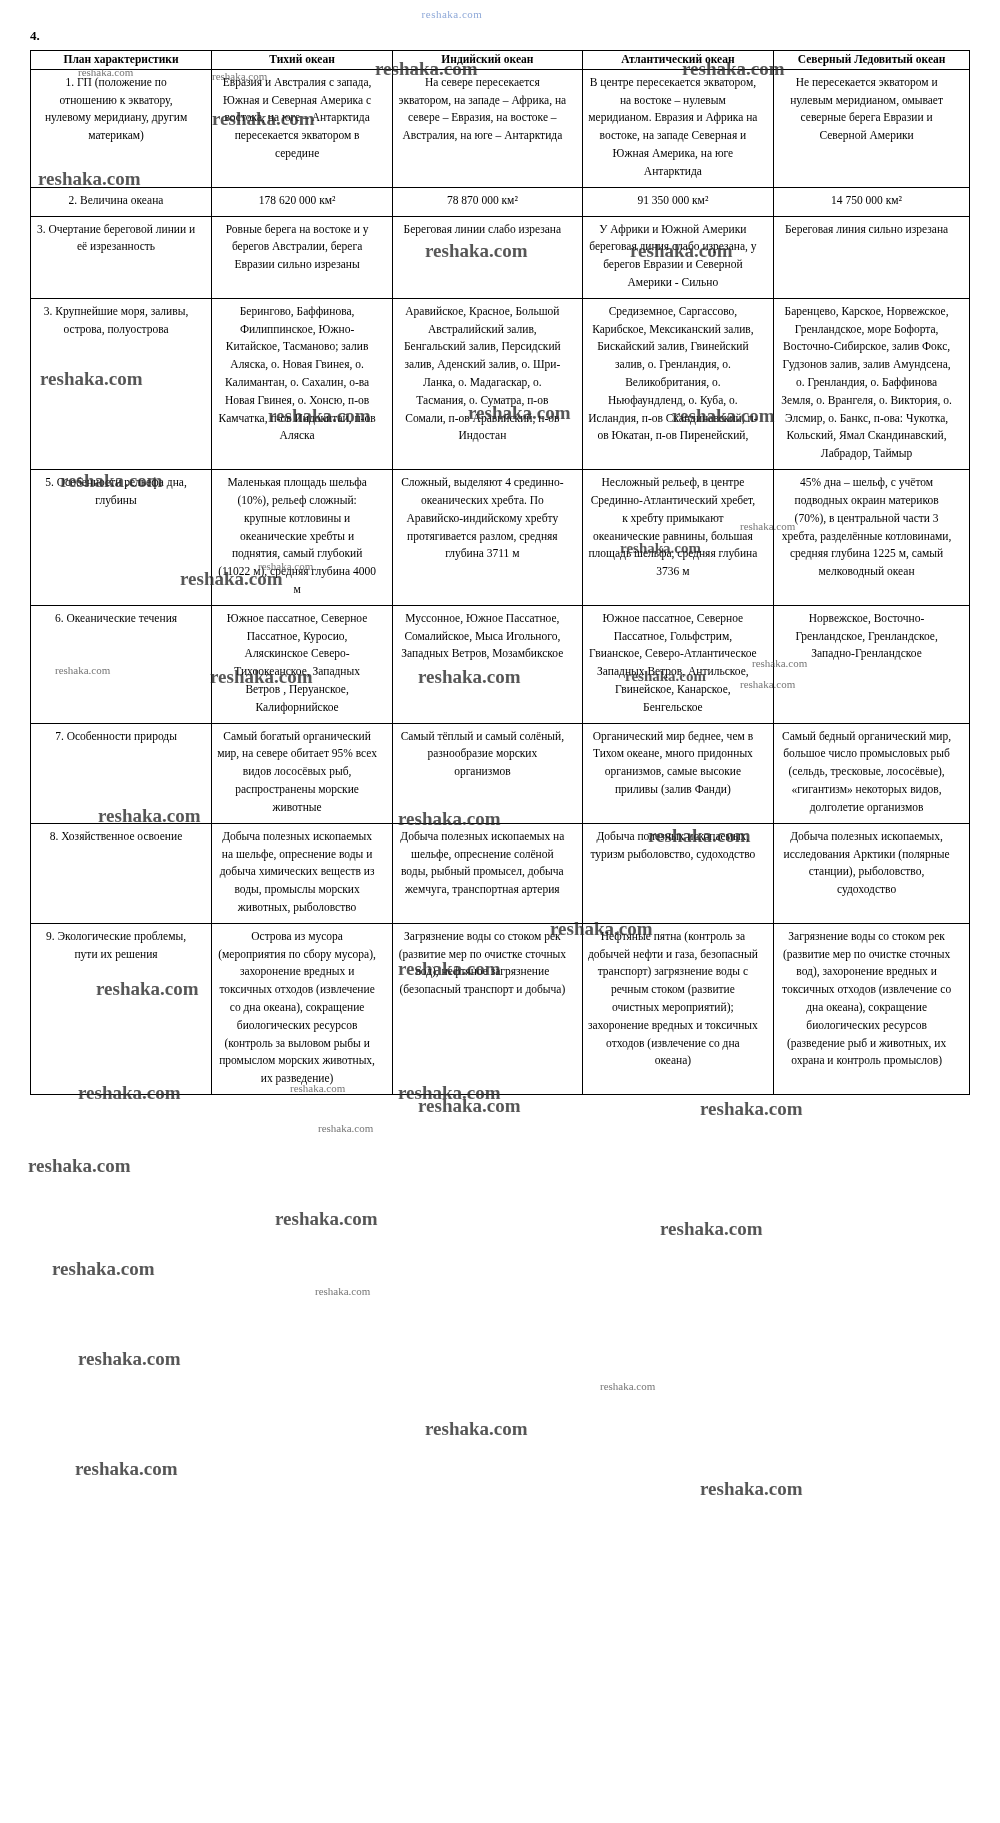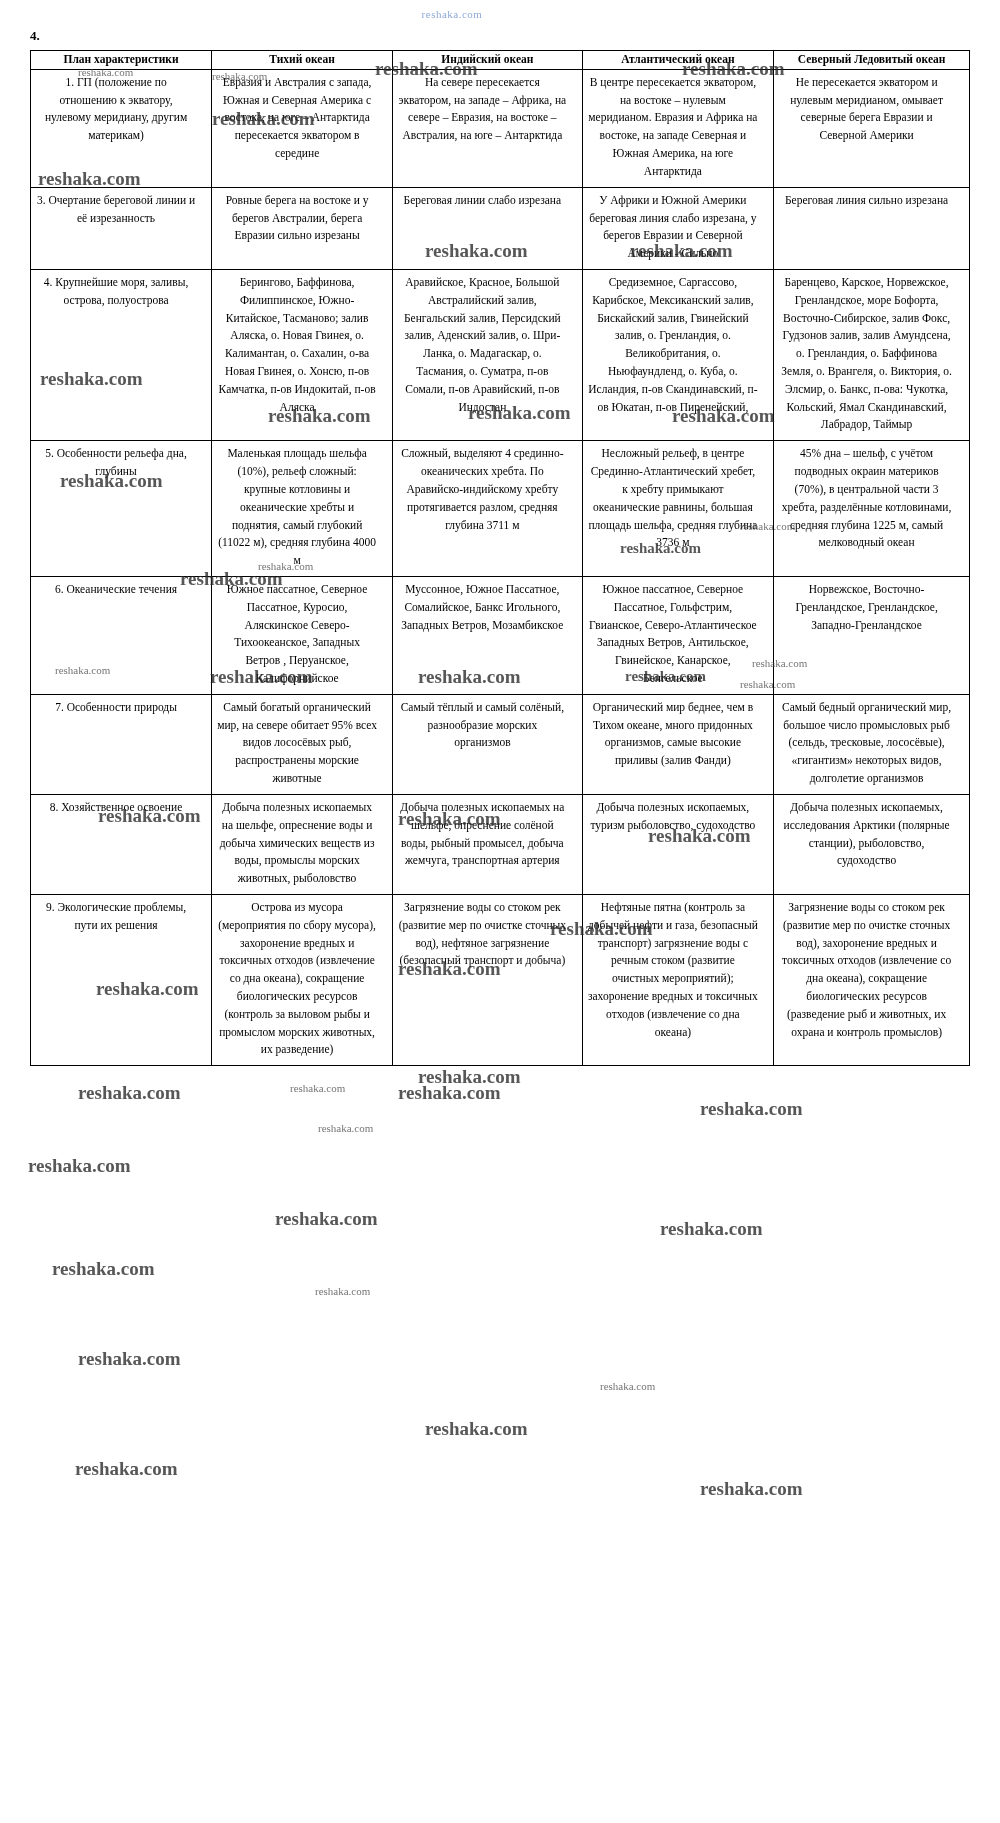--- a/index.html
+++ b/index.html
@@ -106,49 +106,56 @@
       </tr>
 
       <tr>
         <td class="rowlabel">1. ГП (положение по отношению к экватору, нулевому меридиану, другим материкам)</td>
         <td>Евразия и Австралия с запада, Южная и Северная Америка с востока, на юге – Антарктида пересекается экватором в середине</td>
         <td>На севере пересекается экватором, на западе – Африка, на севере – Евразия, на востоке – Австралия, на юге – Антарктида</td>
         <td>В центре пересекается экватором, на востоке – нулевым меридианом. Евразия и Африка на востоке, на западе Северная и Южная Америка, на юге Антарктида</td>
         <td>Не пересекается экватором и нулевым меридианом, омывает северные берега Евразии и Северной Америки</td>
       </tr>
 
+      <tr>
+        <td class="rowlabel">2. Величина океана</td>
+        <td>178 620 000 км²</td>
+        <td>78 870 000 км²</td>
+        <td>91 350 000 км²</td>
+        <td>14 750 000 км²</td>
+      </tr>
 
       <tr>
         <td class="rowlabel">3. Очертание береговой линии и её изрезанность</td>
         <td>Ровные берега на востоке и у берегов Австралии, берега Евразии сильно изрезаны</td>
         <td>Береговая линии слабо изрезана</td>
         <td>У Африки и Южной Америки береговая линия слабо изрезана, у берегов Евразии и Северной Америки - Сильно</td>
         <td>Береговая линия сильно изрезана</td>
       </tr>
 
       <tr>
-        <td class="rowlabel">4. Крупнейшие моря, заливы, острова, полуострова</td>
+        <td class="rowlabel">3. Крупнейшие моря, заливы, острова, полуострова</td>
         <td>Берингово, Баффинова, Филиппинское, Южно-Китайское, Тасманово; залив Аляска, о. Новая Гвинея, о. Калимантан, о. Сахалин, о-ва Новая Гвинея, о. Хонсю, п-ов Камчатка, п-ов Индокитай, п-ов Аляска</td>
         <td>Аравийское, Красное, Большой Австралийский залив, Бенгальский залив, Персидский залив, Аденский залив, о. Шри-Ланка, о. Мадагаскар, о. Тасмания, о. Суматра, п-ов Сомали,  п-ов Аравийский, п-ов Индостан</td>
         <td>Средиземное, Саргассово, Карибское, Мексиканский залив, Бискайский залив, Гвинейский залив, о. Гренландия, о. Великобритания, о. Ньюфаундленд, о. Куба, о. Исландия, п-ов Скандинавский, п-ов Юкатан, п-ов Пиренейский,</td>
         <td>Баренцево, Карское, Норвежское, Гренландское, море Бофорта, Восточно-Сибирское, залив Фокс, Гудзонов залив, залив Амундсена, о. Гренландия, о. Баффинова Земля, о. Врангеля, о. Виктория, о. Элсмир, о. Банкс, п-ова: Чукотка, Кольский, Ямал Скандинавский, Лабрадор, Таймыр</td>
       </tr>
 
       <tr>
         <td class="rowlabel">5. Особенности рельефа дна, глубины</td>
         <td>Маленькая площадь шельфа (10%), рельеф сложный: крупные котловины и океанические хребты и поднятия, самый глубокий (11022 м), средняя глубина 4000 м</td>
         <td>Сложный, выделяют 4 срединно-океанических хребта. По Аравийско-индийскому хребту протягивается разлом, средняя глубина 3711 м</td>
         <td>Несложный рельеф, в центре Срединно-Атлантический хребет, к хребту примыкают океанические равнины, большая площадь шельфа, средняя глубина 3736 м</td>
         <td>45% дна – шельф, с учётом подводных окраин материков (70%), в центральной части 3 хребта, разделённые котловинами, средняя глубина 1225 м, самый мелководный океан</td>
       </tr>
 
       <tr>
         <td class="rowlabel">6. Океанические течения</td>
         <td>Южное пассатное, Северное Пассатное, Куросио, Аляскинское Северо-Тихоокеанское, Западных Ветров , Перуанское, Калифорнийское</td>
-        <td>Муссонное, Южное Пассатное, Сомалийское, Банкс Игольного, Западных Ветров, Мозамбикское</td>
+        <td>Муссонное, Южное Пассатное, Сомалийское, Мыса Игольного, Западных Ветров, Мозамбикское</td>
         <td>Южное пассатное, Северное Пассатное, Гольфстрим, Гвианское, Северо-Атлантическое Западных Ветров, Антильское, Гвинейское, Канарское, Бенгельское</td>
         <td>Норвежское, Восточно-Гренландское, Гренландское, Западно-Гренландское</td>
       </tr>
 
       <tr>
         <td class="rowlabel">7. Особенности природы</td>
         <td>Самый богатый органический мир, на севере обитает 95% всех видов лососёвых рыб, распространены морские животные</td>
         <td>Самый тёплый и самый солёный, разнообразие морских организмов</td>
         <td>Органический мир беднее, чем в Тихом океане, много придонных организмов, самые высокие приливы (залив Фанди)</td>
         <td>Самый бедный органический мир, большое число промысловых рыб (сельдь, тресковые, лососёвые), «гигантизм» некоторых видов, долголетие организмов</td>

